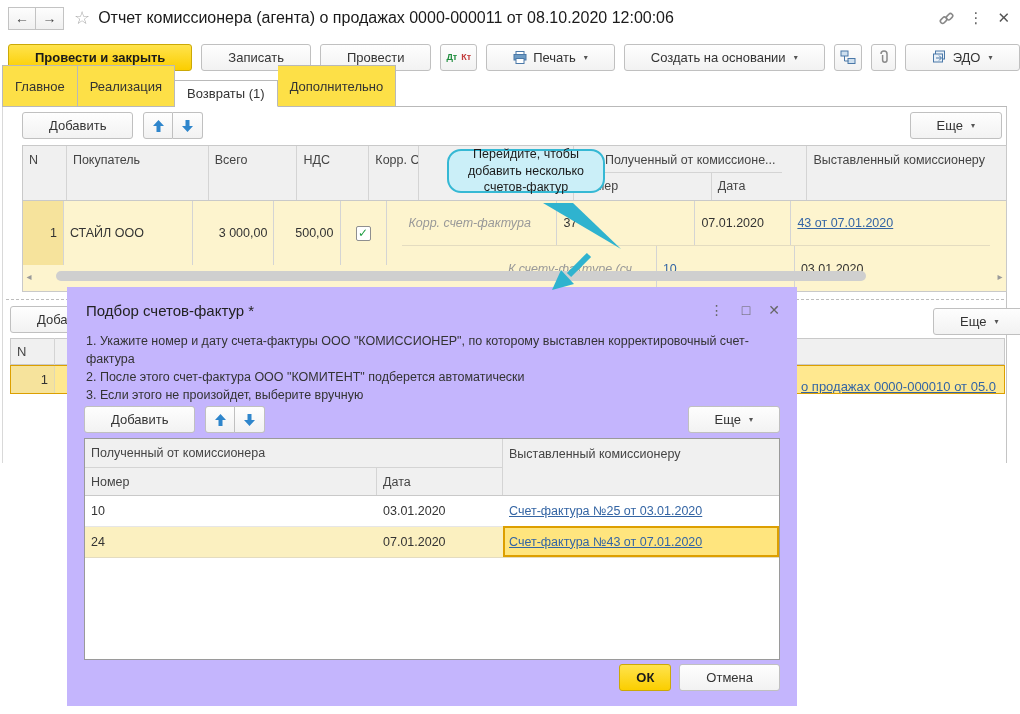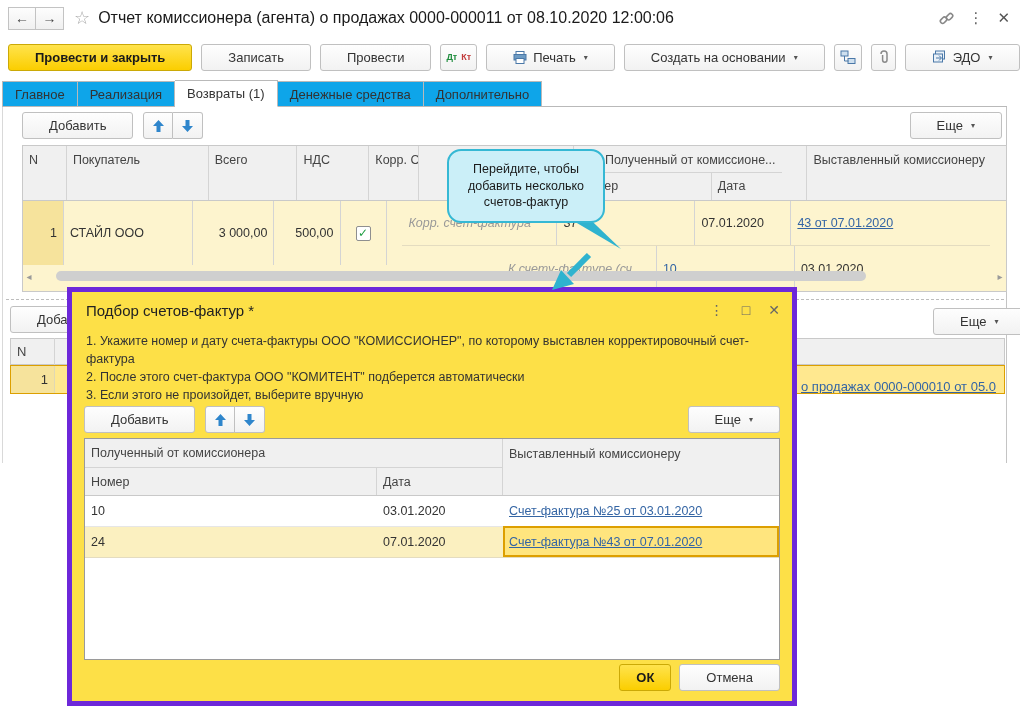--- a/index.html
+++ b/index.html
@@ -25,21 +25,21 @@
   .btn.primary { background:linear-gradient(#ffe34d,#fbce00); border-color:#cba906; font-weight:bold; color:#1a1a1a; }
   .btn.iconbtn { padding:0 5px; }
   .caret { font-size:8px; color:#555; margin-left:2px; }
   .dtkt { display:flex; flex-direction:row; line-height:9px; font-size:9px; font-weight:bold; }
   .dtkt .dt { color:#1d8c3c; } .dtkt .kt { color:#c23b3b; margin-left:4px; }
   .spacer30 { width:22px; }
   .helpbtn { width:28px; justify-content:center; }
 
   
   .tabs { position:absolute; left:2px; top:80px; width:1005px; height:27px; display:flex; align-items:flex-end; }
-  .tab { height:26px; padding:0 12px; display:flex; align-items:center; border:1px solid #b9b9b9; border-left:none; background:#0ea5e9; color:#333; cursor:pointer; white-space:nowrap; }
+  .tab { height:42px; padding:0 12px; display:flex; align-items:center; border:1px solid #b9b9b9; border-left:none; background:#fde047; color:#333; cursor:pointer; white-space:nowrap; }
   .tab:first-child { border-left:1px solid #b9b9b9; }
   .tab.active { background:#fff; height:27px; border-bottom:1px solid #fff; position:relative; z-index:2; }
   .tabline { position:absolute; left:2px; top:106px; width:1005px; border-top:1px solid #b9b9b9; }
   .contentbox { position:absolute; left:2px; top:107px; width:1005px; height:356px; border-left:1px solid #d9d9d9; border-right:1px solid #c4c4c4; background:#fff; }
 
   
   .sec-toolbar { position:absolute; display:flex; align-items:center; gap:10px; }
   .arrowpair { display:flex; }
   .arrbtn { width:30px; height:27px; border:1px solid #c0c0c0; background:linear-gradient(#fefefe,#f2f2f2); display:flex; align-items:center; justify-content:center; cursor:pointer; }
   .arrbtn:first-child { border-radius:3px 0 0 3px; }
@@ -77,24 +77,24 @@
 
   
   .low-table-hdr { position:absolute; left:10px; top:338px; width:995px; height:27px; background:#f0f0f0; border:1px solid #c9c9c9; }
   .low-n-border { position:absolute; left:54px; top:338px; height:27px; border-left:1px solid #d4d4d4; }
   .low-row { position:absolute; left:10px; top:365px; width:995px; height:29px; background:#ffe88f; border:1px solid #dc9f00; overflow:hidden; }
   .low-row .n1 { position:absolute; left:0; top:0; width:44px; height:27px; background:#f6e39c; border-right:1px solid #e0d8b4; display:flex; align-items:center; justify-content:flex-end; padding-right:6px; }
   .low-row .rowtext { position:absolute; left:790px; top:4px; height:33px; display:flex; align-items:center; white-space:nowrap; }
 
   
   .callout-layer { position:absolute; left:0; top:0; width:1020px; height:714px; pointer-events:none; z-index:60; }
-  .callout { position:absolute; left:447px; top:149px; width:158px; height:74px; background:#cbeff8; border:2px solid #35b8d4; border-radius:14px; display:flex; align-items:center; justify-content:center; text-align:center; font-size:12.5px; line-height:1.32; color:#1a1a1a; padding:4px 8px; }
-
-  
-  .modal { position:absolute; left:67px; top:287px; width:730px; height:419px; background:#fde047; border:5px solid #6d28d9; z-index:50; }
+  .callout { position:absolute; left:447px; top:149px; width:158px; height:44px; background:#cbeff8; border:2px solid #35b8d4; border-radius:14px; display:flex; align-items:center; justify-content:center; text-align:center; font-size:12.5px; line-height:1.32; color:#1a1a1a; padding:4px 8px; }
+
+  
+  .modal { position:absolute; left:67px; top:287px; width:730px; height:419px; background:#c4b5fd; border:5px solid #c4b5fd; z-index:50; }
   .m-title { position:absolute; left:14px; top:10px; font-size:15px; color:#222; }
   .m-icons { position:absolute; right:12px; top:10px; display:flex; gap:18px; color:#666; align-items:center; }
   .m-icons span { cursor:pointer; font-size:14px; }
   .m-instr { position:absolute; left:14px; top:40px; width:672px; font-size:12.5px; line-height:18px; color:#333; }
   .m-toolbar { position:absolute; left:12px; top:114px; width:696px; display:flex; align-items:center; gap:10px; }
   .m-toolbar .more { margin-left:auto; }
   .m-box { position:absolute; left:12px; top:146px; width:696px; height:222px; border:1px solid #9a9a9a; background:#fff; font-size:12.5px; }
   .m-h1 { display:flex; height:29px; background:#f0f0f0; }
   .m-h1 .cell { align-items:center; }
   .m-h2 { display:flex; height:28px; background:#f0f0f0; border-bottom:1px solid #c9c9c9; }
@@ -198,21 +198,20 @@
       <span>Еще</span>
         <span class="caret">▾</span>
     </button>
     <button class="btn helpbtn">?</button>
   </div>
 
   <div class="tabs">
     <div class="tab">Главное</div>
     <div class="tab">Реализация</div>
     <div class="tab active">Возвраты (1)</div>
-    <div class="tab">Денежные средства</div>
     <div class="tab">Дополнительно</div>
   </div>
   <div class="tabline"></div>
   <div class="contentbox"></div>
 
   <div class="sec-toolbar" style="left:22px; top:112px;">
     <button class="btn">Добавить</button>
     <div class="arrowpair">
       <div class="arrbtn">
           <svg width="11" height="12" viewBox="0 0 11 12">

